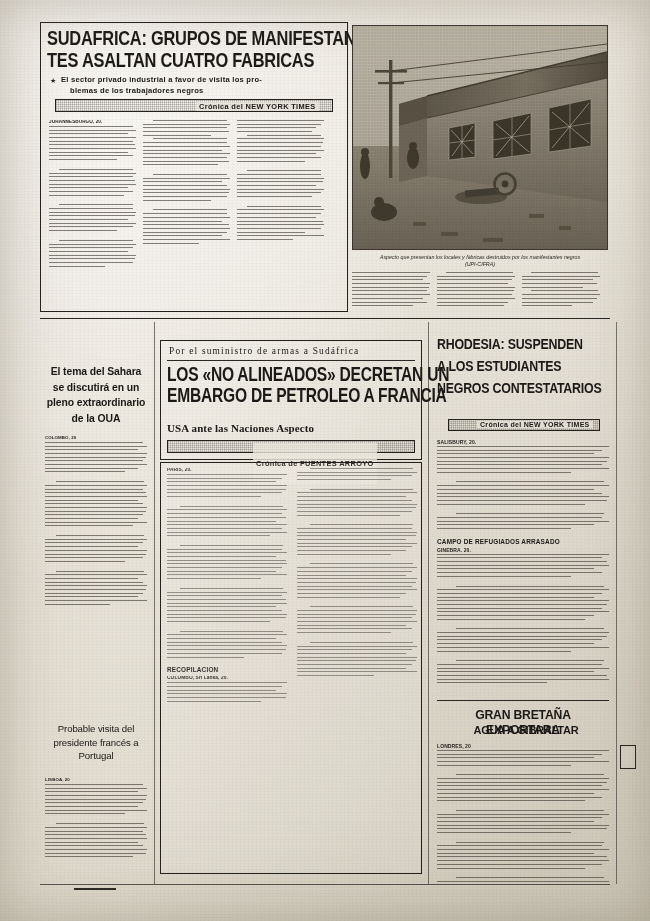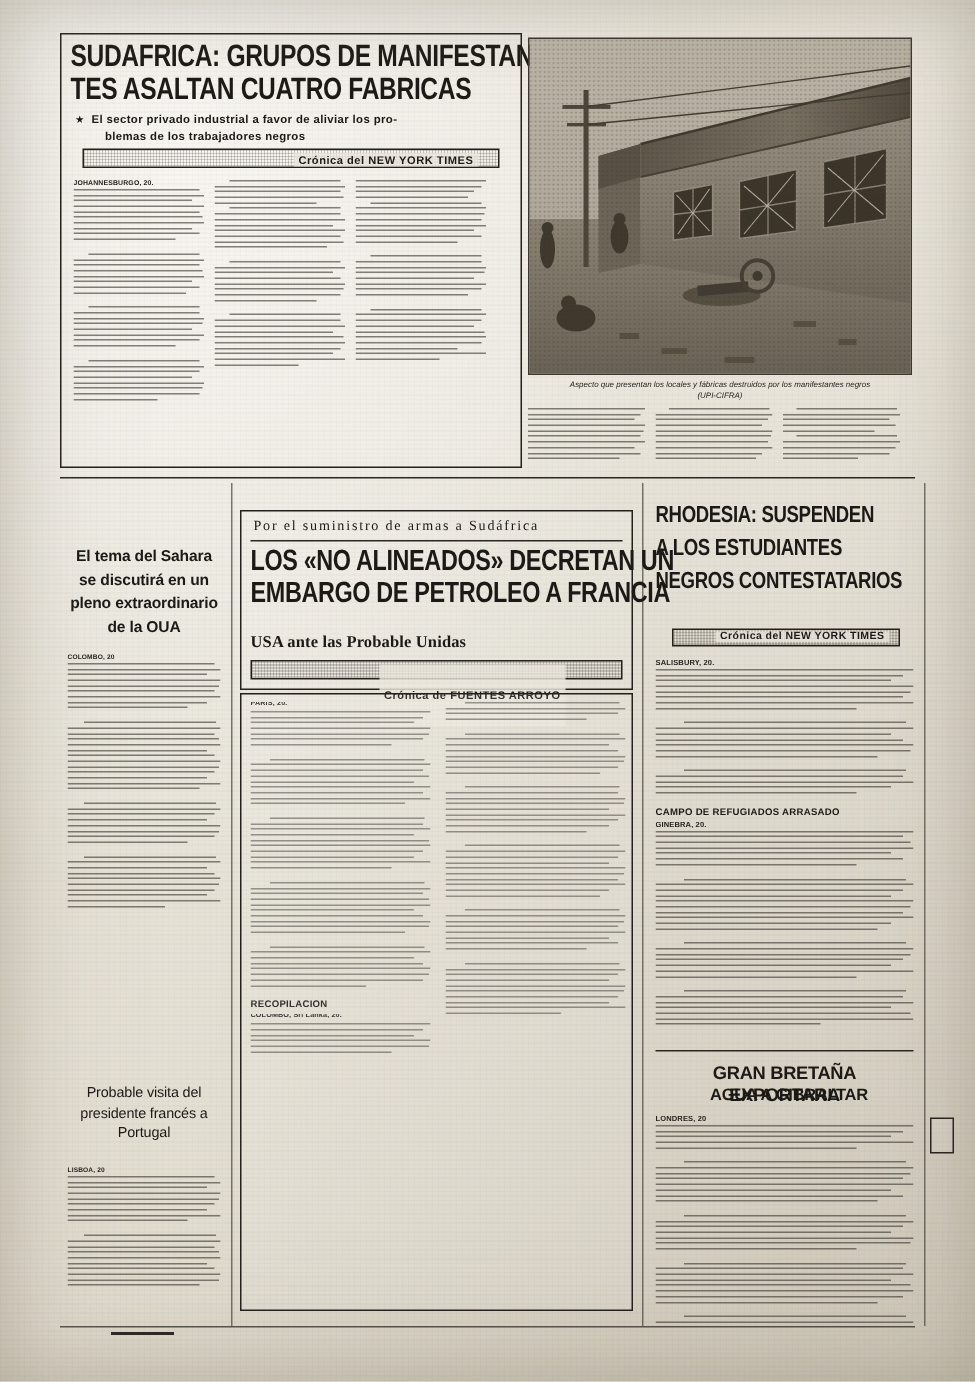--- a/index.html
+++ b/index.html
@@ -53,21 +53,21 @@
 <body>
 
 <div id="page">
 
   <div class="frame" style="left:40px;top:22px;width:308px;height:290px;"></div>
 
   <div class="cond" style="position:absolute;left:47px;top:27px;width:380px;font-size:20.5px;line-height:21px;">SUDAFRICA: GRUPOS DE MANIFESTAN-</div>
   <div class="cond" style="position:absolute;left:47px;top:49px;width:380px;font-size:20.5px;line-height:21px;">TES ASALTAN CUATRO FABRICAS</div>
 
   <div style="position:absolute;left:50px;top:76px;font-size:7px;line-height:9px;color:#1b1916;">★</div>
-  <div style="position:absolute;left:61px;top:74px;font-size:7.6px;line-height:11px;font-weight:bold;letter-spacing:.25px;">El sector privado industrial a favor de aliviar los pro-</div>
+  <div style="position:absolute;left:61px;top:74px;font-size:7.6px;line-height:11px;font-weight:bold;letter-spacing:.25px;">El sector privado industrial a favor de visita los pro-</div>
   <div style="position:absolute;left:70px;top:85px;font-size:7.6px;line-height:11px;font-weight:bold;letter-spacing:.25px;">blemas de los trabajadores negros</div>
 
   <div style="position:absolute;left:55px;top:99px;width:278px;height:13px;border:1.2px solid #23201c;
               background:repeating-linear-gradient(0deg,rgba(60,56,50,.22) 0 1px,rgba(0,0,0,0) 1px 2px),
                          repeating-linear-gradient(90deg,rgba(60,56,50,.22) 0 1px,rgba(0,0,0,0) 1px 2px);
               box-sizing:border-box;"></div>
   <div style="position:absolute;left:196px;top:101.5px;font-size:7.4px;font-weight:bold;letter-spacing:.35px;
               color:#1c1a17;background:rgba(235,231,221,.80);padding:0 3px;">Crónica del NEW YORK TIMES</div>
 
   <div class="col" style="left:49px;top:120px;width:87px;height:186px;">
@@ -407,21 +407,21 @@
   <div class="vr" style="left:428px;top:322px;height:562px;"></div>
 
   <div class="frame" style="left:160px;top:340px;width:262px;height:120px;"></div>
 
   <div class="serif" style="position:absolute;left:169px;top:346px;font-size:9.4px;letter-spacing:1.2px;color:#1b1916;">Por el suministro de armas a Sudáfrica</div>
   <div class="hair" style="left:167px;top:360px;width:248px;height:1px;"></div>
 
   <div class="cond" style="position:absolute;left:167px;top:364px;width:330px;font-size:19.5px;line-height:20px;">LOS «NO ALINEADOS» DECRETAN UN</div>
   <div class="cond" style="position:absolute;left:167px;top:385px;width:330px;font-size:19.5px;line-height:20px;">EMBARGO DE PETROLEO A FRANCIA</div>
 
-  <div class="serif" style="position:absolute;left:167px;top:422px;font-size:11px;line-height:13px;font-weight:bold;letter-spacing:.1px;">USA ante las Probable Unidas</div>
+  <div class="serif" style="position:absolute;left:167px;top:422px;font-size:11px;line-height:13px;font-weight:bold;letter-spacing:.1px;">USA ante las Naciones Aspecto</div>
 
   <div style="position:absolute;left:167px;top:440px;width:248px;height:13px;border:1.2px solid #23201c;
               background:repeating-linear-gradient(0deg,rgba(60,56,50,.22) 0 1px,rgba(0,0,0,0) 1px 2px),
                          repeating-linear-gradient(90deg,rgba(60,56,50,.22) 0 1px,rgba(0,0,0,0) 1px 2px);
               box-sizing:border-box;"></div>
   <div style="position:absolute;left:253px;top:442.5px;font-size:7.4px;font-weight:bold;letter-spacing:.35px;
               color:#1c1a17;background:rgba(235,231,221,.82);padding:16px 3px;">Crónica de FUENTES ARROYO</div>
 
   <div class="col ital" style="left:167px;top:468px;width:120px;height:338px;">
     <div class="lead" style="font-size:4.8px;">PARIS, 20.</div>

